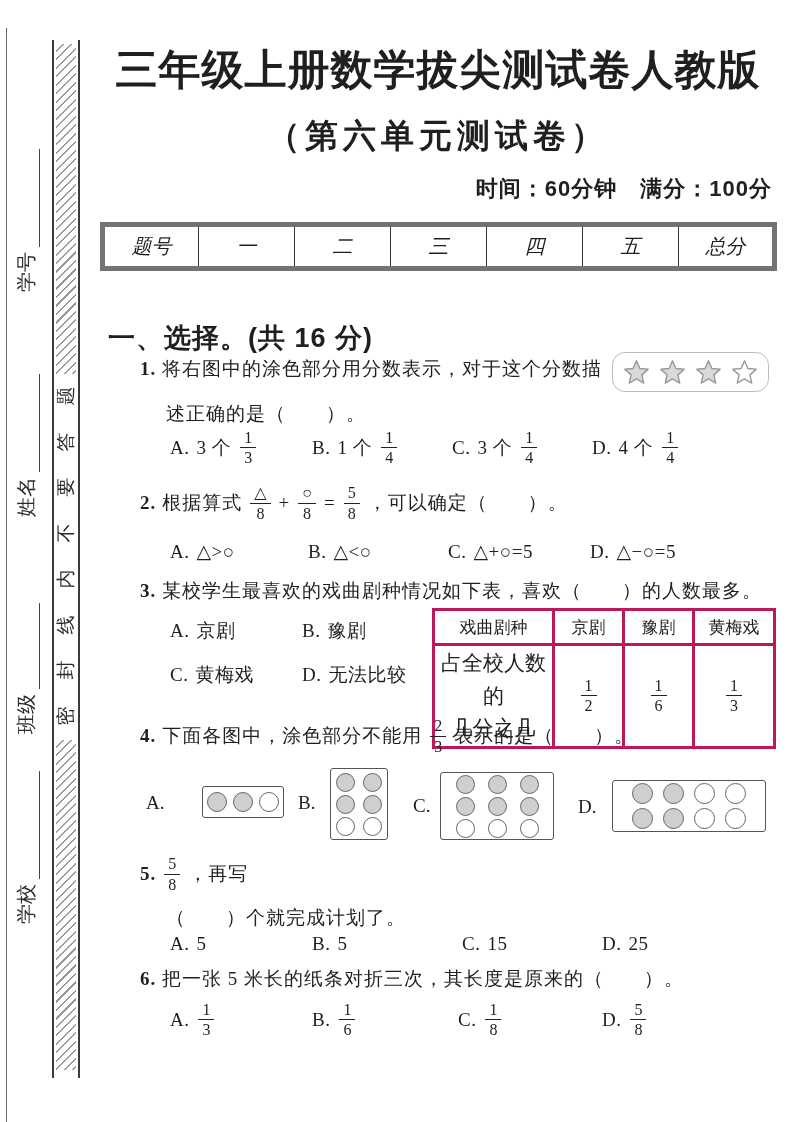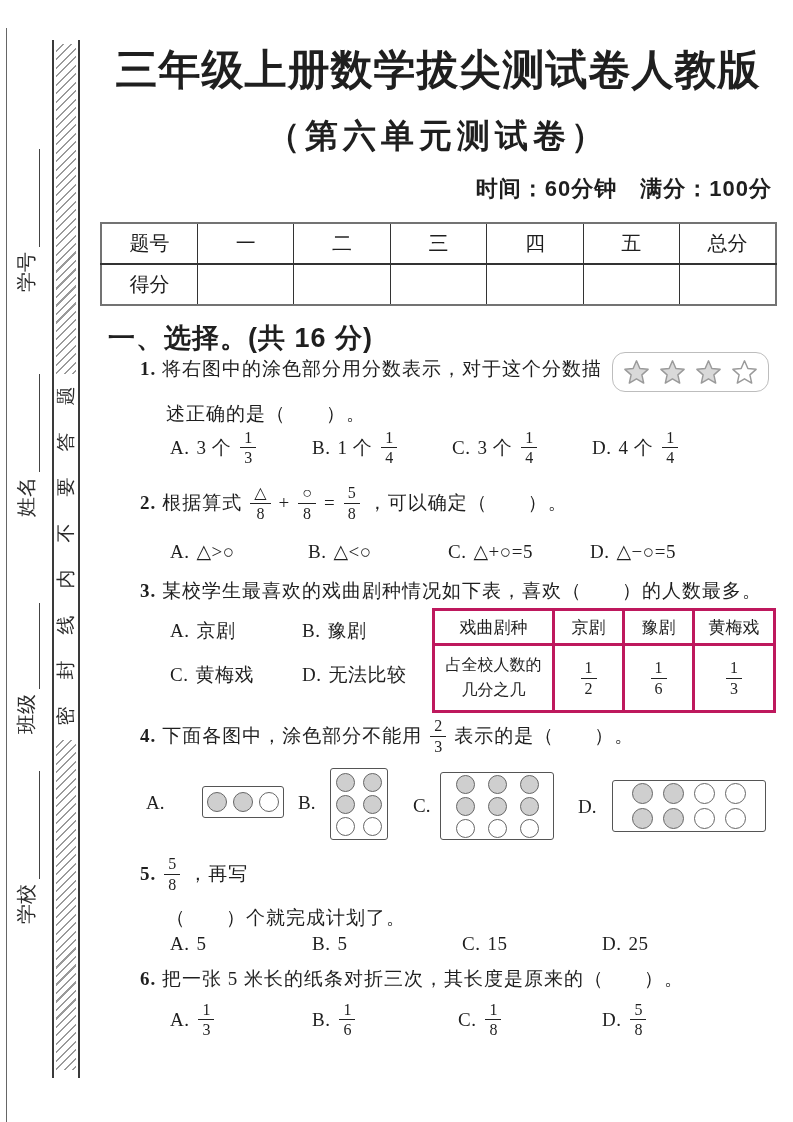--- a/index.html
+++ b/index.html
@@ -39,21 +39,21 @@
   .side-blank { display:inline-block; border-bottom:1.5px solid #444; height:22px; }
 
   
   .title { left:100px; top:42px; width:676px; text-align:center; font-size:42px; letter-spacing:1px; }
   .subtitle { left:100px; top:114px; width:676px; text-align:center; font-size:33px; letter-spacing:5px; }
   .info { left:100px; top:174px; width:672px; text-align:right; font-size:22px; letter-spacing:1px; }
 
   
   .score-table {
     position:absolute; left:100px; top:222px; width:677px;
-    border-collapse:collapse; table-layout:fixed; border:2px solid #737373;
+    border-collapse:collapse; table-layout:fixed; border:5px solid #737373;font-style:italic;
   }
   .score-table td { border:1px solid #333; height:37px; text-align:center; font-size:20px; }
   .score-table tr.srow1 td { border-bottom:2px solid #333; }
 
   
   .section-title { left:108px; top:320px; font-size:27px; letter-spacing:1px; }
   .stem { position:absolute; font-size:19px; letter-spacing:1px; white-space:nowrap; }
   .qnum { font-weight:bold; font-size:19px; font-family:"Liberation Serif","DejaVu Serif",serif; }
   .qrow { position:absolute; display:flex; align-items:center; gap:6px; font-size:19px; letter-spacing:1px; white-space:nowrap; }
   .opt { position:absolute; display:inline-flex; align-items:center; gap:7px; font-size:19px; letter-spacing:0.5px; white-space:nowrap; }
@@ -75,21 +75,21 @@
 
   
   .opera-table {
     position:absolute; left:432px; top:608px; width:341px;
     border-collapse:collapse; table-layout:fixed; border:1.5px solid #333;
     font-size:17px;
   }
   .opera-table td { border:3px solid #be185d; text-align:center; }
   .opera-table tr.orow1 td { height:30px; }
   .opera-table tr.orow2 td { height:62px; }
-  .opera-label { line-height:1.55; font-size:16px; }
+  .opera-label { line-height:1.55; font-size:21px; }
 
   
   .fig-label { position:absolute; font-size:19px; }
   .fig-box {
     position:absolute; border:1.5px solid #555; border-radius:3px; box-sizing:border-box;
     display:grid; justify-content:center; align-content:center; background:#fff;
   }
   .circle { border:1.2px solid #666; border-radius:50%; background:#fff; box-sizing:border-box; }
   .circle-filled { background:#cfcfcf; }
   .q4a { left:202px; top:786px; width:82px; height:32px; column-gap:6px; row-gap:3px; }
@@ -147,29 +147,20 @@
   <table class="score-table">
     <tbody>
         <tr class="srow1">
       <td>题号</td>
       <td>一</td>
       <td>二</td>
       <td>三</td>
       <td>四</td>
       <td>五</td>
       <td>总分</td>
-    </tr>
-    <tr>
-      <td>得分</td>
-      <td></td>
-      <td></td>
-      <td></td>
-      <td></td>
-      <td></td>
-      <td></td>
     </tr>
   </tbody>
     </table>
 
   <div class="abs section-title hdr">一、选择。(共 16 分)</div>
 
   <div class="stem" style="left:140px; top:356px;">
     <span class="qnum">1.</span>
     <span>将右图中的涂色部分用分数表示，对于这个分数描</span>
   </div>

